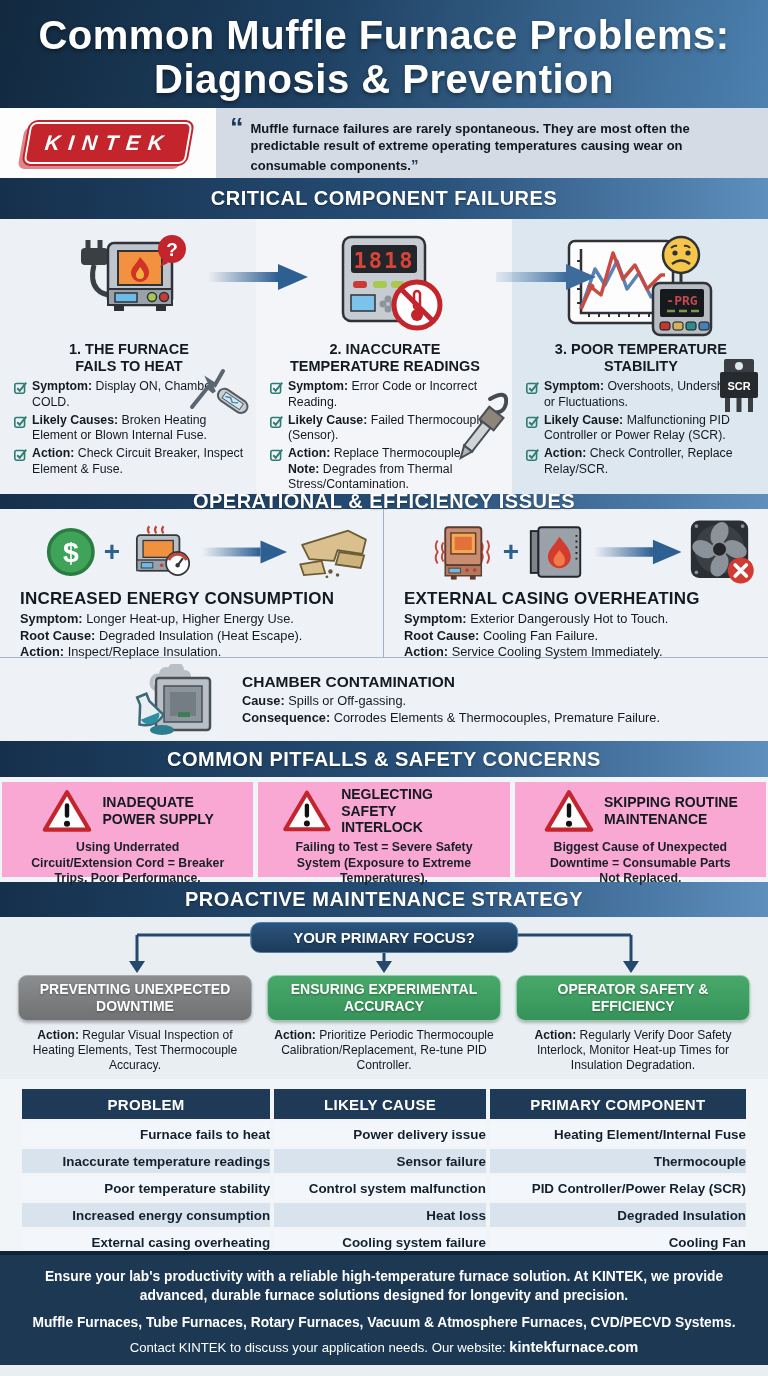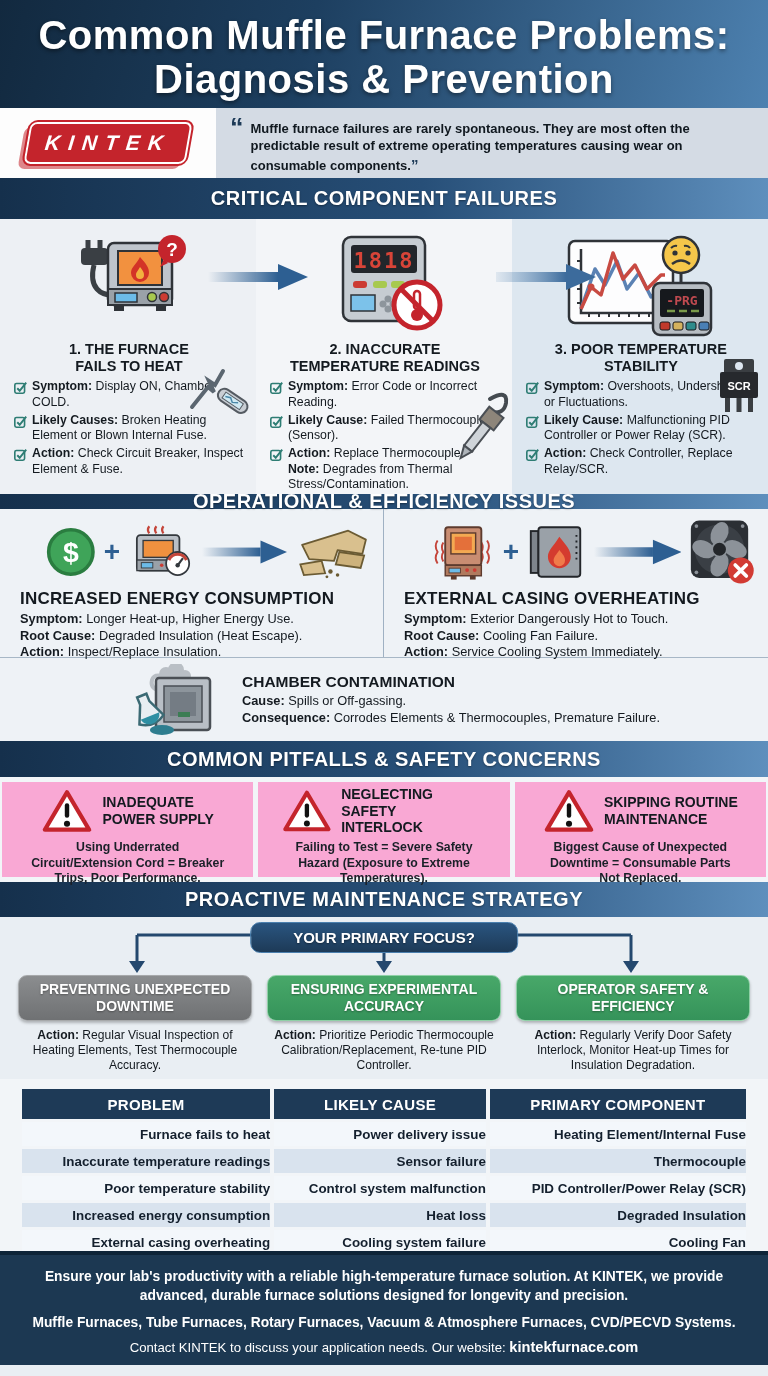--- a/index.html
+++ b/index.html
@@ -477,21 +477,21 @@
   </div>
   <div class="pcard">
     <div class="pcard-head">
       <svg width="52" height="46" viewBox="0 0 60 54">
         <path d="M30,5 L56,49 H4 Z" fill="#fff" stroke="#c4242c" stroke-width="5" stroke-linejoin="round"></path>
         <rect x="27.4" y="18" width="5.2" height="17" rx="2.5" fill="#111"></rect>
           <circle cx="30" cy="42" r="3.6" fill="#111"></circle>
       </svg>
       <div class="ptitle"><span>NEGLECTING SAFETY</span><br><span>INTERLOCK</span></div>
     </div>
-    <div class="pdesc">Failing to Test = Severe Safety Hazard (Exposure to Extreme Temperatures).</div>
+    <div class="pdesc">Failing to Test = Severe Safety System (Exposure to Extreme Temperatures).</div>
   </div>
   <div class="pcard">
     <div class="pcard-head">
       <svg width="52" height="46" viewBox="0 0 60 54">
         <path d="M30,5 L56,49 H4 Z" fill="#fff" stroke="#c4242c" stroke-width="5" stroke-linejoin="round"></path>
         <rect x="27.4" y="18" width="5.2" height="17" rx="2.5" fill="#111"></rect>
           <circle cx="30" cy="42" r="3.6" fill="#111"></circle>
       </svg>
       <div class="ptitle"><span>SKIPPING ROUTINE</span><br><span>MAINTENANCE</span></div>
     </div>

